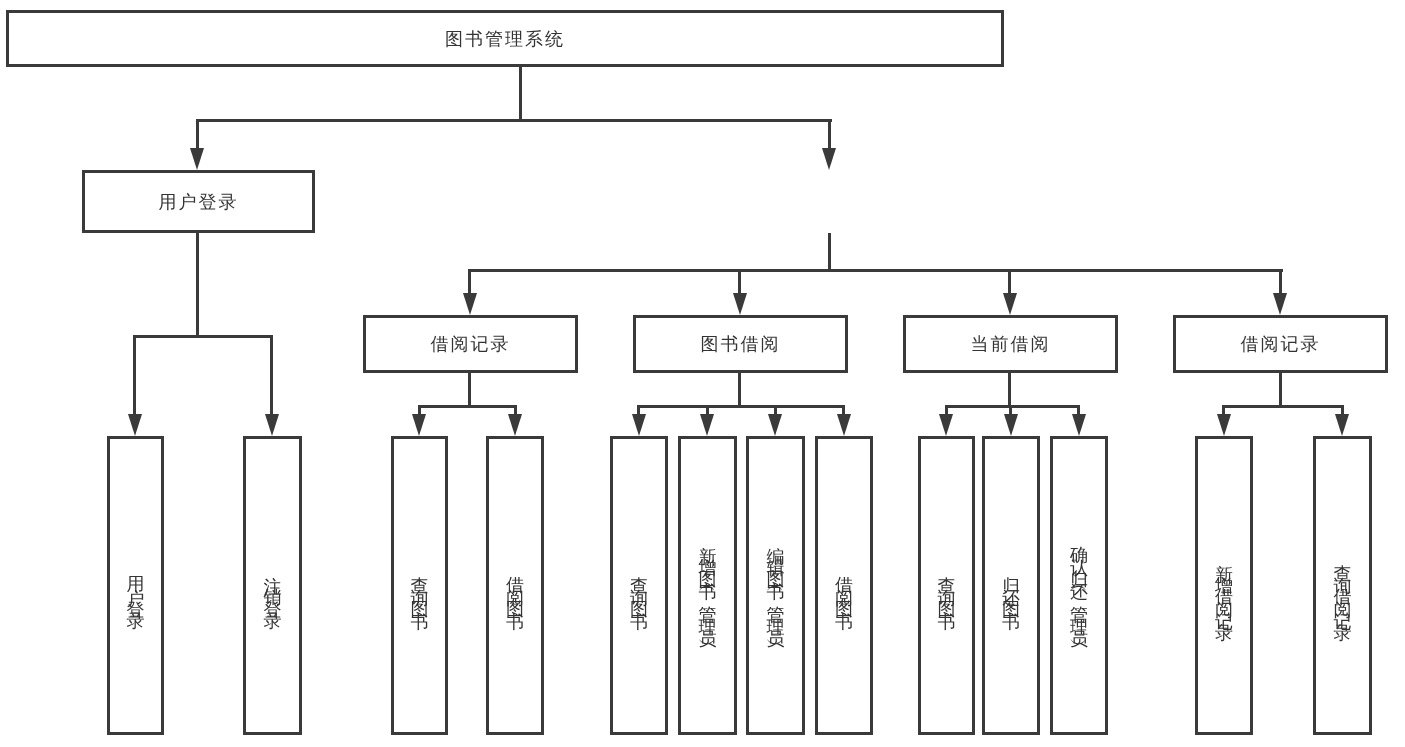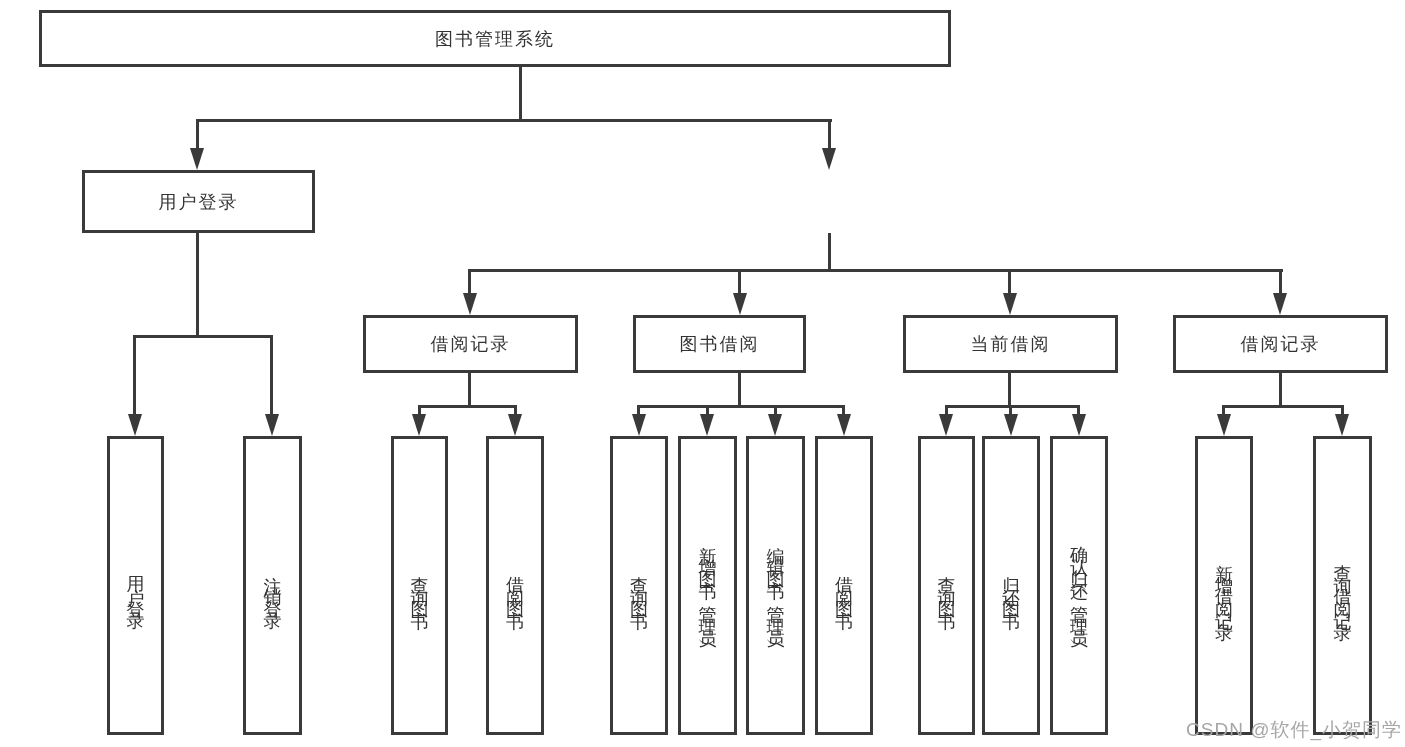--- a/index.html
+++ b/index.html
@@ -64,21 +64,21 @@
     color: var(--watermark);
     z-index: 10;
     white-space: nowrap;
   }
 </style>
 </head>
 <body>
 
 <div id="canvas">
 
-  <div class="box" style="left:39px; top:10px; width:912px; height:57px;">图书管理系统</div>
+  <div class="box" style="left:6px; top:10px; width:998px; height:57px;">图书管理系统</div>
 
   <div class="line" style="left:519px; top:67px; width:3px; height:55px;"></div>
   <div class="line" style="left:196px; top:119px; width:636px; height:3px;"></div>
   <div class="line" style="left:196px; top:119px; width:3px; height:33px;"></div>
   <div class="line" style="left:828px; top:119px; width:3px; height:33px;"></div>
   <div class="arrow" style="left:190px; top:148px;"></div>
   <div class="arrow" style="left:822px; top:148px;"></div>
 
   <div class="box" style="left:82px; top:170px; width:233px; height:63px;">用户登录</div>
 
@@ -94,21 +94,21 @@
   <div class="line" style="left:468px; top:269px; width:3px; height:26px;"></div>
   <div class="line" style="left:738px; top:269px; width:3px; height:26px;"></div>
   <div class="line" style="left:1008px; top:269px; width:3px; height:26px;"></div>
   <div class="line" style="left:1279px; top:269px; width:3px; height:26px;"></div>
   <div class="arrow" style="left:463px; top:293px;"></div>
   <div class="arrow" style="left:733px; top:293px;"></div>
   <div class="arrow" style="left:1003px; top:293px;"></div>
   <div class="arrow" style="left:1273px; top:293px;"></div>
 
   <div class="box" style="left:363px; top:315px; width:215px; height:58px;">借阅记录</div>
-  <div class="box" style="left:633px; top:315px; width:173px; height:58px;">图书借阅</div>
+  <div class="box" style="left:633px; top:315px; width:215px; height:58px;">图书借阅</div>
   <div class="box" style="left:1173px; top:315px; width:215px; height:58px;">借阅记录</div>
   <div class="box" style="left:903px; top:315px; width:215px; height:58px;">当前借阅</div>
 
   <div class="line" style="left:468px; top:373px; width:3px; height:35px;"></div>
   <div class="line" style="left:418px; top:405px; width:99px; height:3px;"></div>
   <div class="line" style="left:418px; top:405px; width:3px; height:13px;"></div>
   <div class="line" style="left:514px; top:405px; width:3px; height:13px;"></div>
   <div class="arrow" style="left:412px; top:414px;"></div>
   <div class="arrow" style="left:508px; top:414px;"></div>
 
@@ -150,15 +150,14 @@
   <div class="box v" style="left:746px; top:436px; width:59px; height:299px;">编辑图书（管理员）</div>
   <div class="box v" style="left:815px; top:436px; width:58px; height:299px;">借阅图书</div>
 
   <div class="box v" style="left:918px; top:436px; width:57px; height:299px;">查询图书</div>
   <div class="box v" style="left:982px; top:436px; width:58px; height:299px;">归还图书</div>
   <div class="box v" style="left:1050px; top:436px; width:58px; height:299px;">确认归还（管理员）</div>
 
   <div class="box v" style="left:1195px; top:436px; width:58px; height:299px;">新增借阅记录</div>
   <div class="box v" style="left:1313px; top:436px; width:59px; height:299px;">查询借阅记录</div>
 
-  <div class="watermark">CSDN @软件_小贺同学</div>
 
 </div>
 
 </body></html>

